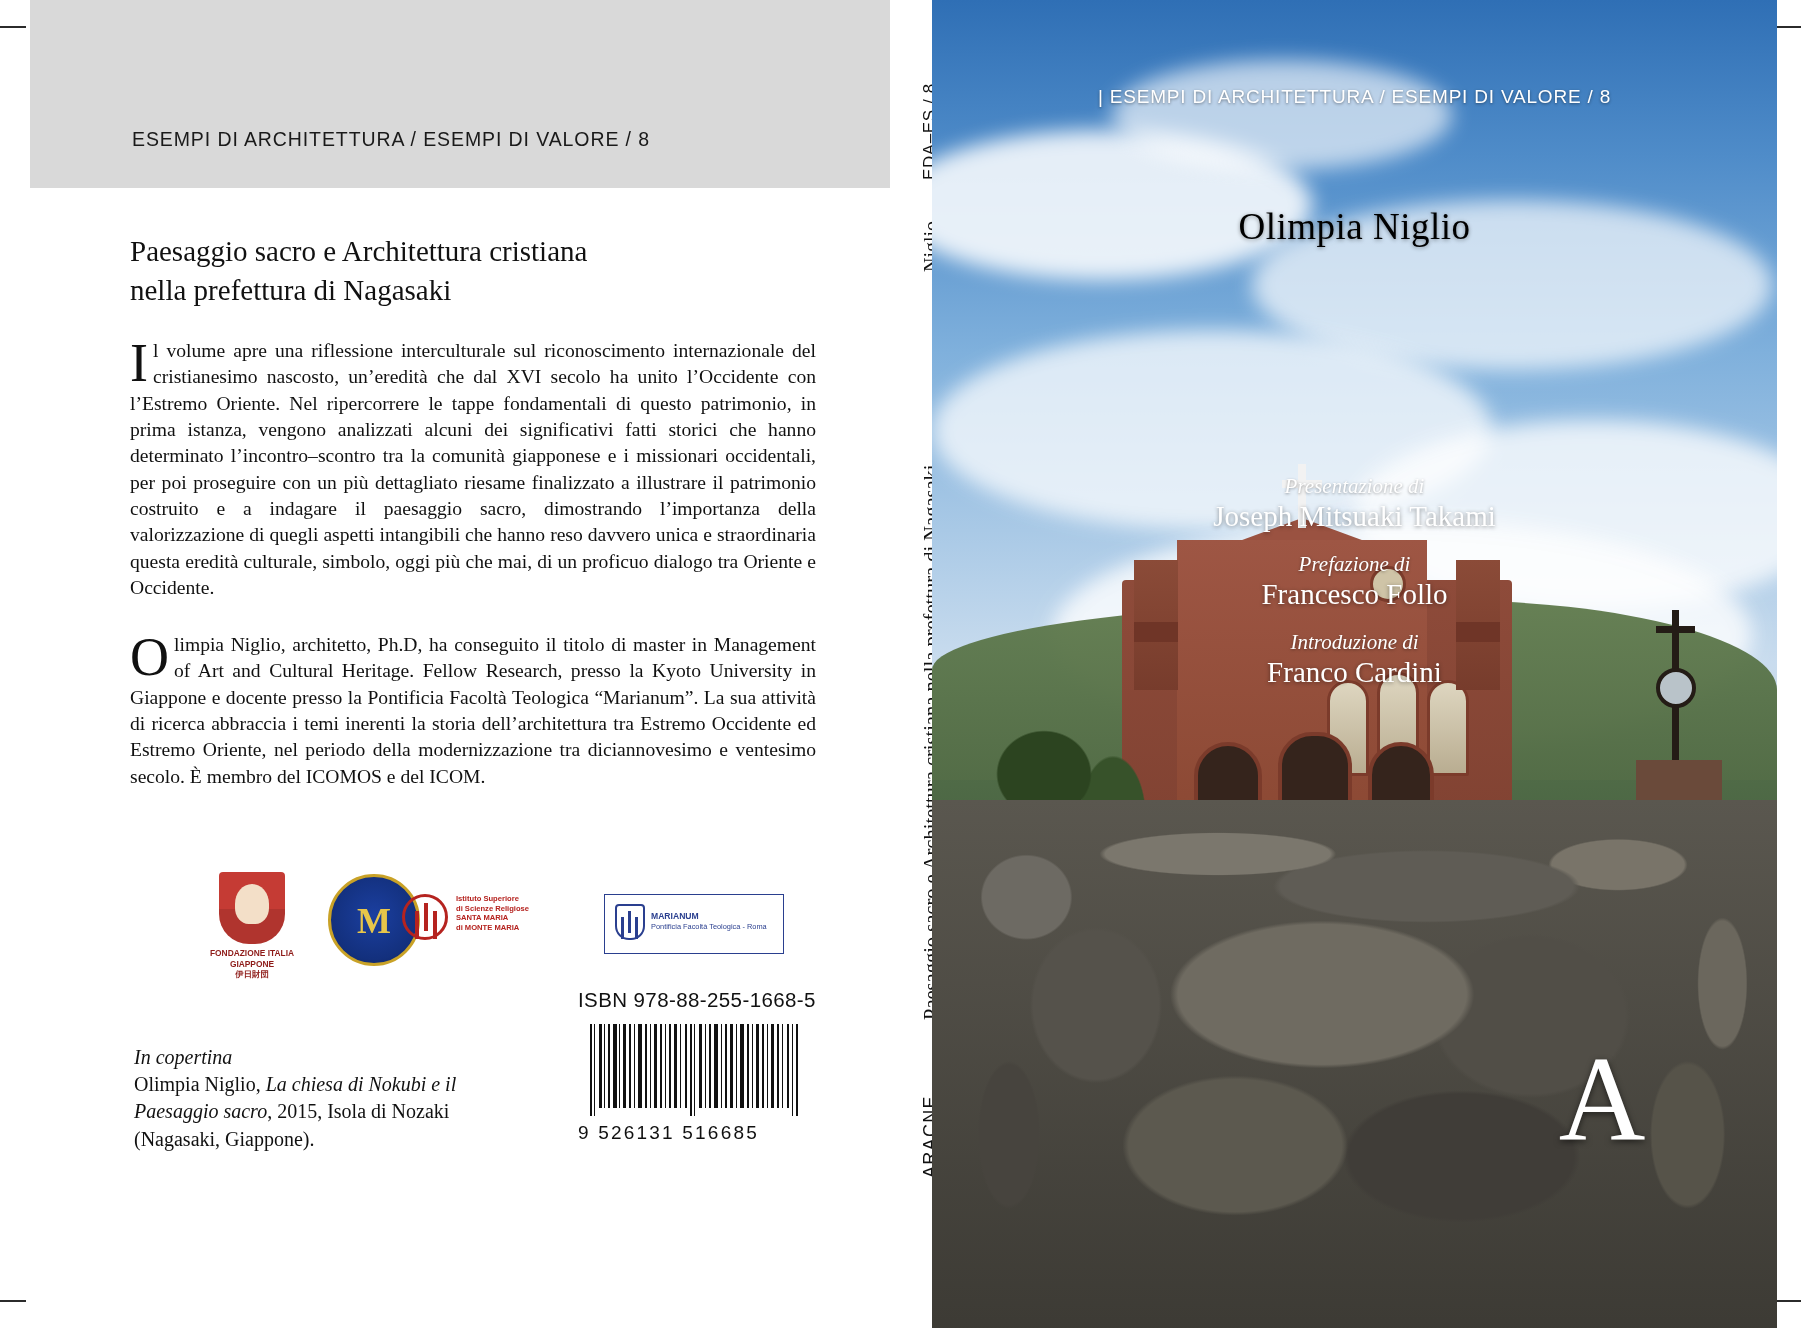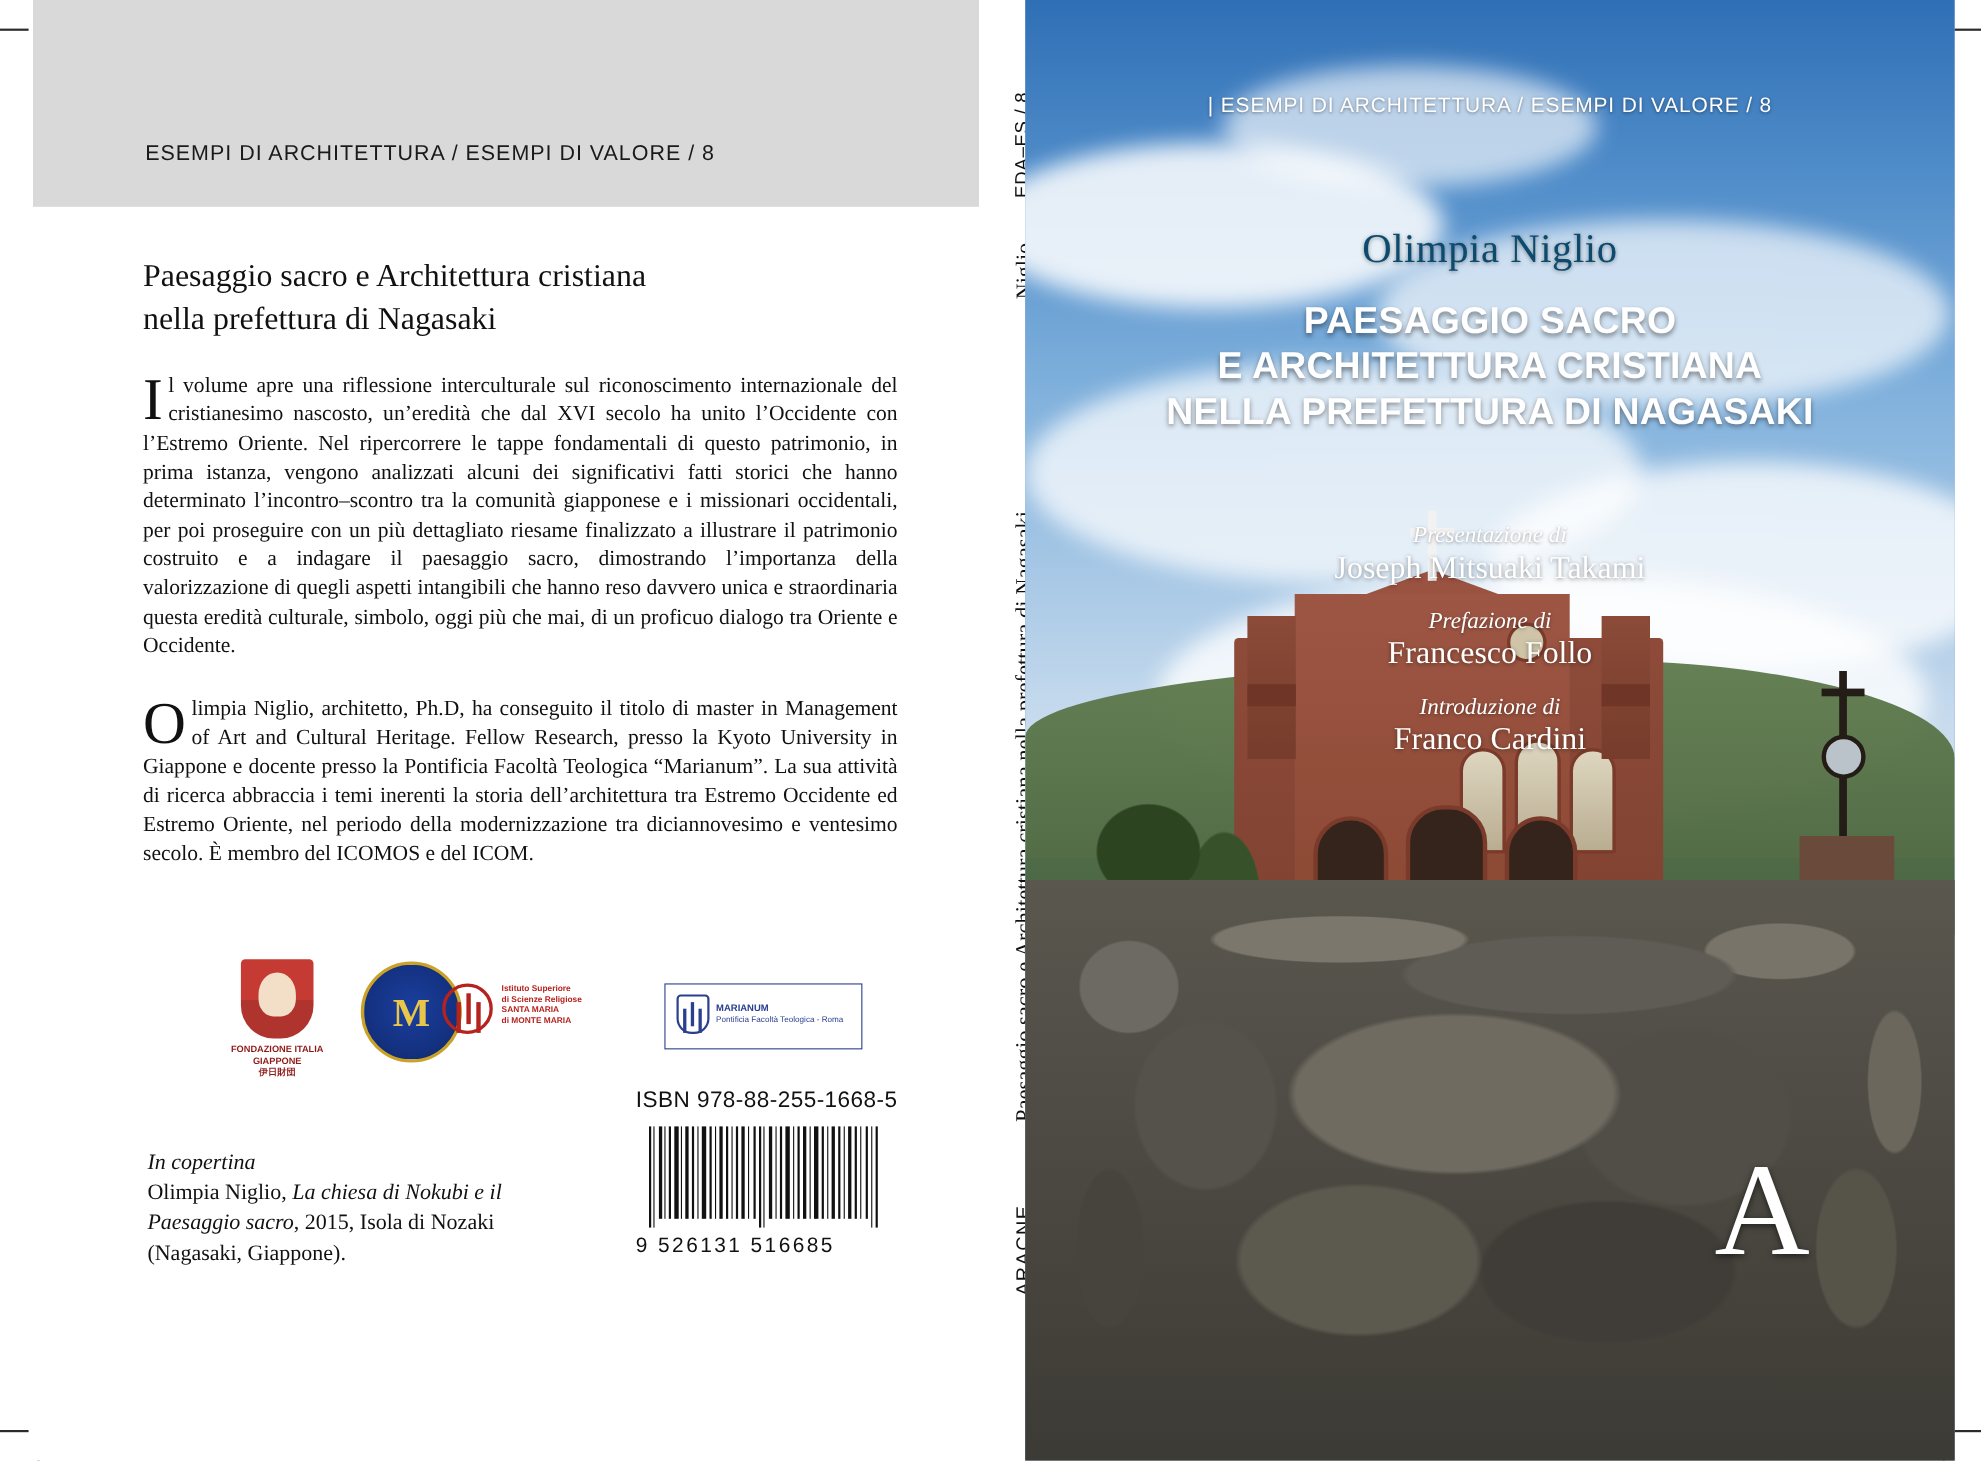--- a/index.html
+++ b/index.html
@@ -488,21 +488,21 @@
     color: #ffffff;
     text-shadow: 0 1px 3px rgba(0,0,0,.45);
   }
   #front-author {
     position: absolute;
     left: 0; top: 205px;
     width: 845px;
     text-align: center;
     font-family: "Liberation Serif", serif;
     font-size: 37px;
-    color: #0c4a6e;
+    color: #000000;
     letter-spacing: 0.5px;
     text-shadow: 0 1px 4px rgba(0,0,0,.4);
   }
   #front-title {
     position: absolute;
     left: 0; top: 272px;
     width: 845px;
     text-align: center;
     font-family: "Liberation Sans", sans-serif;
     font-weight: bold;
@@ -718,25 +718,20 @@
       <div id="mon-ring"></div>
       <div id="mon-base"></div>
     </div>
 
     <div id="tree"></div>
     <div id="greens"></div>
     <div id="stones"></div>
 
     <div id="front-series">| ESEMPI DI ARCHITETTURA / ESEMPI DI VALORE / 8</div>
     <div id="front-author">Olimpia Niglio</div>
-    <div id="front-title">
-      <div>PAESAGGIO SACRO</div>
-      <div>E ARCHITETTURA CRISTIANA</div>
-      <div>NELLA PREFETTURA DI NAGASAKI</div>
-    </div>
 
     <div class="credit-label" id="cr1-l">Presentazione di</div>
     <div class="credit-name" id="cr1-n">Joseph Mitsuaki Takami</div>
     <div class="credit-label" id="cr2-l">Prefazione di</div>
     <div class="credit-name" id="cr2-n">Francesco Follo</div>
     <div class="credit-label" id="cr3-l">Introduzione di</div>
     <div class="credit-name" id="cr3-n">Franco Cardini</div>
 
     <div id="publisher-mark">
       <div class="glyph">A</div>

